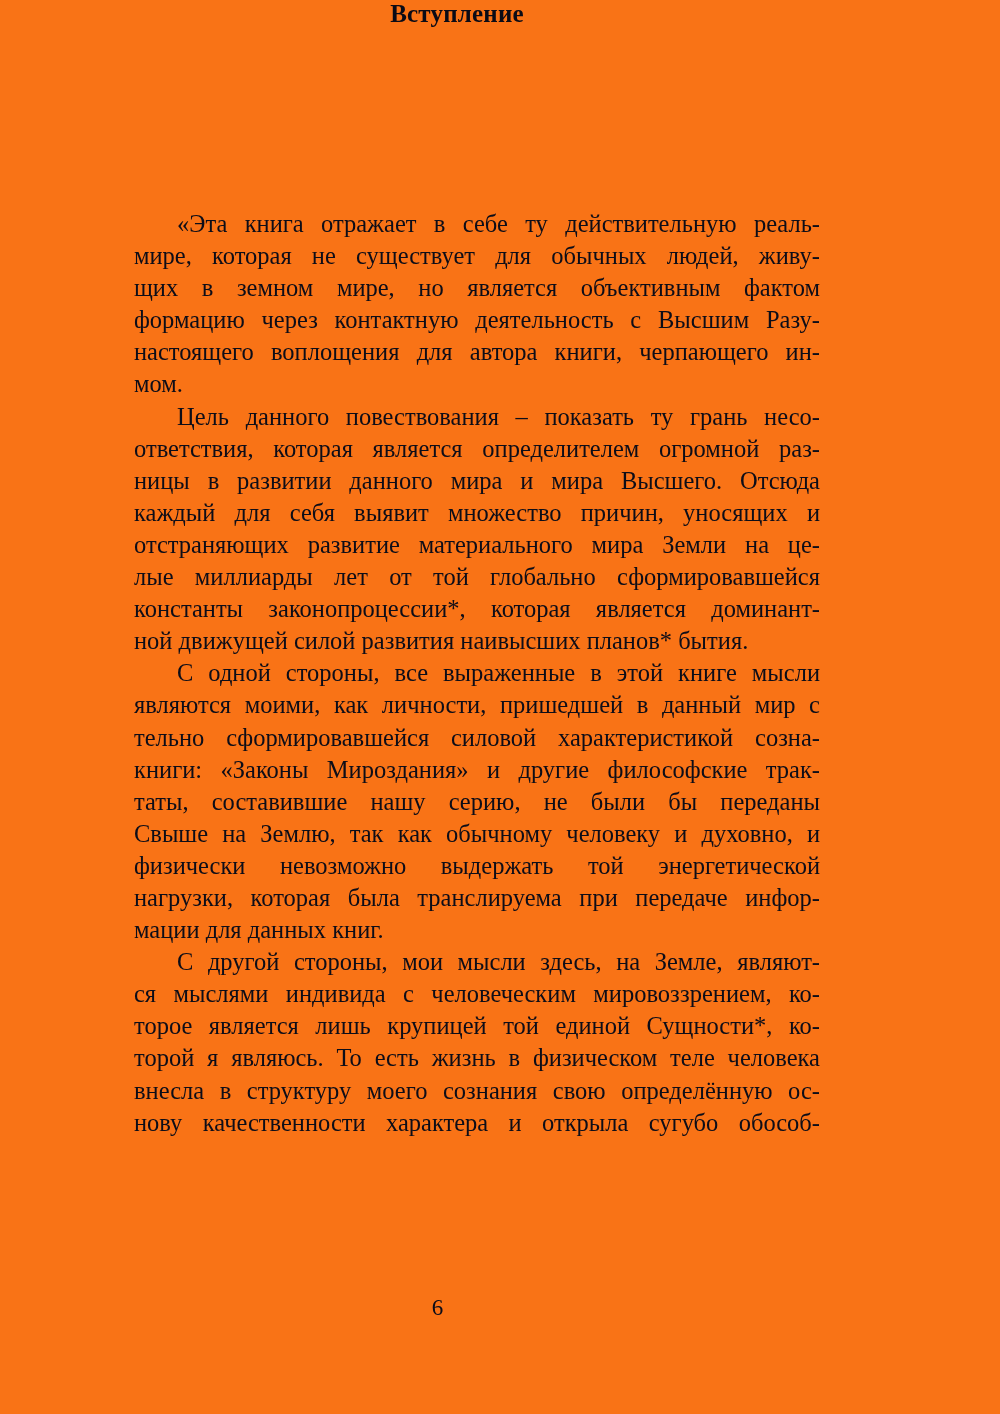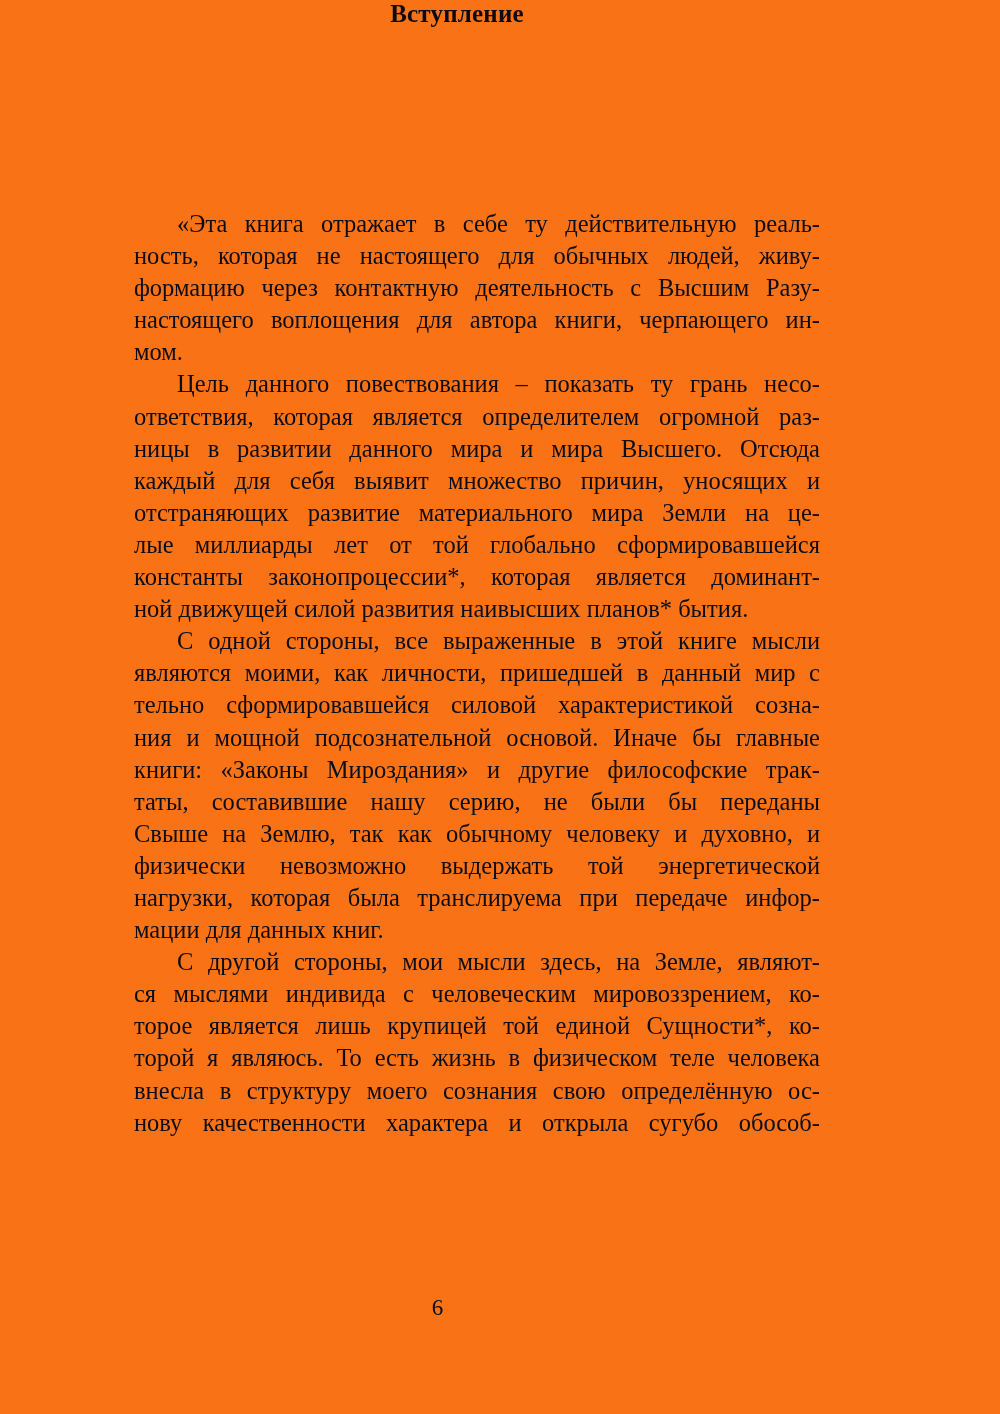--- a/index.html
+++ b/index.html
@@ -80,40 +80,40 @@
 </head>
 <body>
 
 <div class="page">
 
   <h1 class="chapter-title">Вступление</h1>
 
   <div class="content">
     <p class="para" id="p1">
         <span class="line j"><span class="indent">&nbsp;</span>«Эта книга отражает в себе ту действительную реаль-</span>
-        <span class="line j">ность, которая не настоящего для обычных людей, живу-</span>
+        <span class="line j">мире, которая не существует для обычных людей, живу-</span>
+        <span class="line j">щих в земном мире, но является объективным фактом</span>
         <span class="line j">формацию через контактную деятельность с Высшим Разу-</span>
         <span class="line j">настоящего воплощения для автора книги, черпающего ин-</span>
         <span class="line last">мом.</span>
       </p>
     <p class="para" id="p2">
         <span class="line j"><span class="indent">&nbsp;</span>Цель данного повествования – показать ту грань несо-</span>
         <span class="line j">ответствия, которая является определителем огромной раз-</span>
         <span class="line j">ницы в развитии данного мира и мира Высшего. Отсюда</span>
         <span class="line j">каждый для себя выявит множество причин, уносящих и</span>
         <span class="line j">отстраняющих развитие материального мира Земли на це-</span>
         <span class="line j">лые миллиарды лет от той глобально сформировавшейся</span>
         <span class="line j">константы законопроцессии*, которая является доминант-</span>
         <span class="line last">ной движущей силой развития наивысших планов* бытия.</span>
       </p>
     <p class="para" id="p3">
         <span class="line j"><span class="indent">&nbsp;</span>С одной стороны, все выраженные в этой книге мысли</span>
         <span class="line j">являются моими, как личности, пришедшей в данный мир с</span>
         <span class="line j">тельно сформировавшейся силовой характеристикой созна-</span>
-        <span class="line j">ния и мощной подсознательной основой. Иначе бы главные</span>
         <span class="line j">книги: «Законы Мироздания» и другие философские трак-</span>
         <span class="line j">таты, составившие нашу серию, не были бы переданы</span>
         <span class="line j">Свыше на Землю, так как обычному человеку и духовно, и</span>
         <span class="line j">физически невозможно выдержать той энергетической</span>
         <span class="line j">нагрузки, которая была транслируема при передаче инфор-</span>
         <span class="line last">мации для данных книг.</span>
       </p>
     <p class="para" id="p4">
         <span class="line j"><span class="indent">&nbsp;</span>С другой стороны, мои мысли здесь, на Земле, являют-</span>
         <span class="line j">ся мыслями индивида с человеческим мировоззрением, ко-</span>

